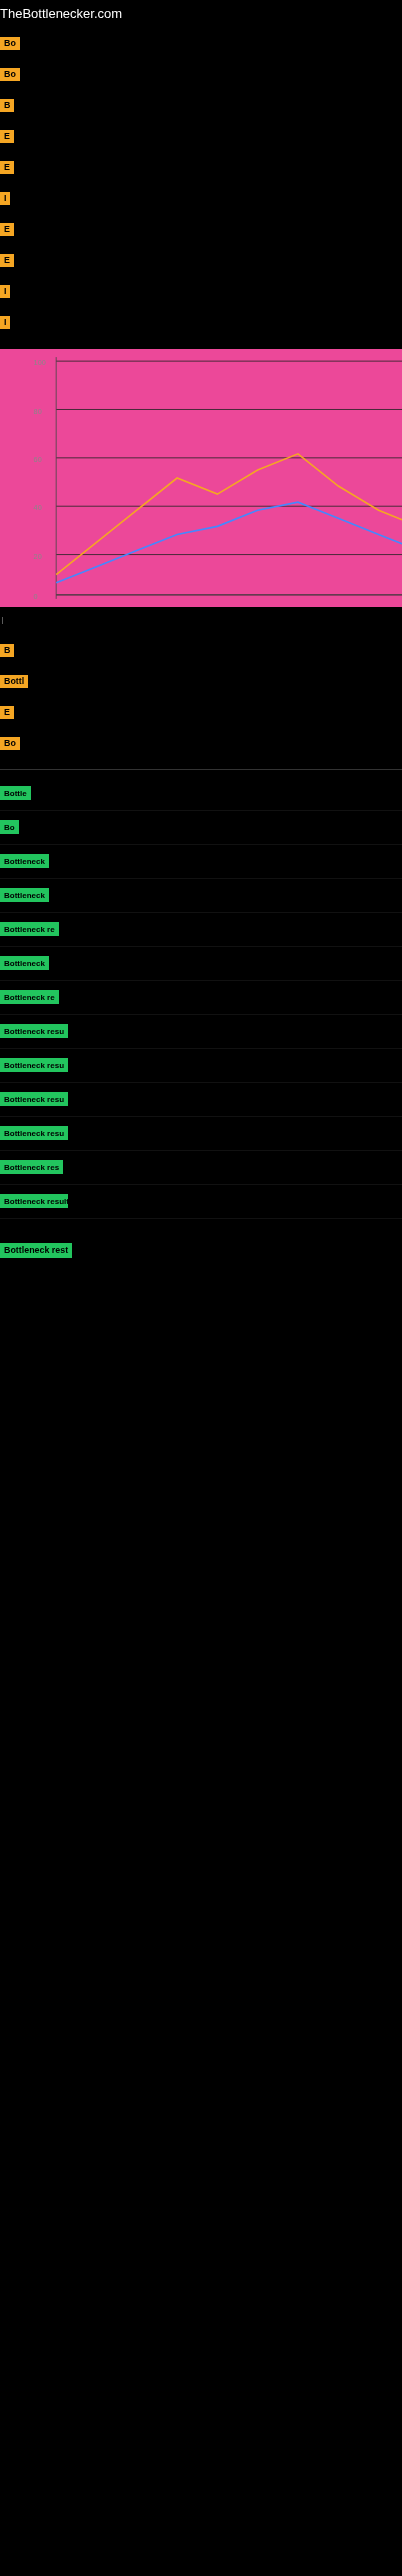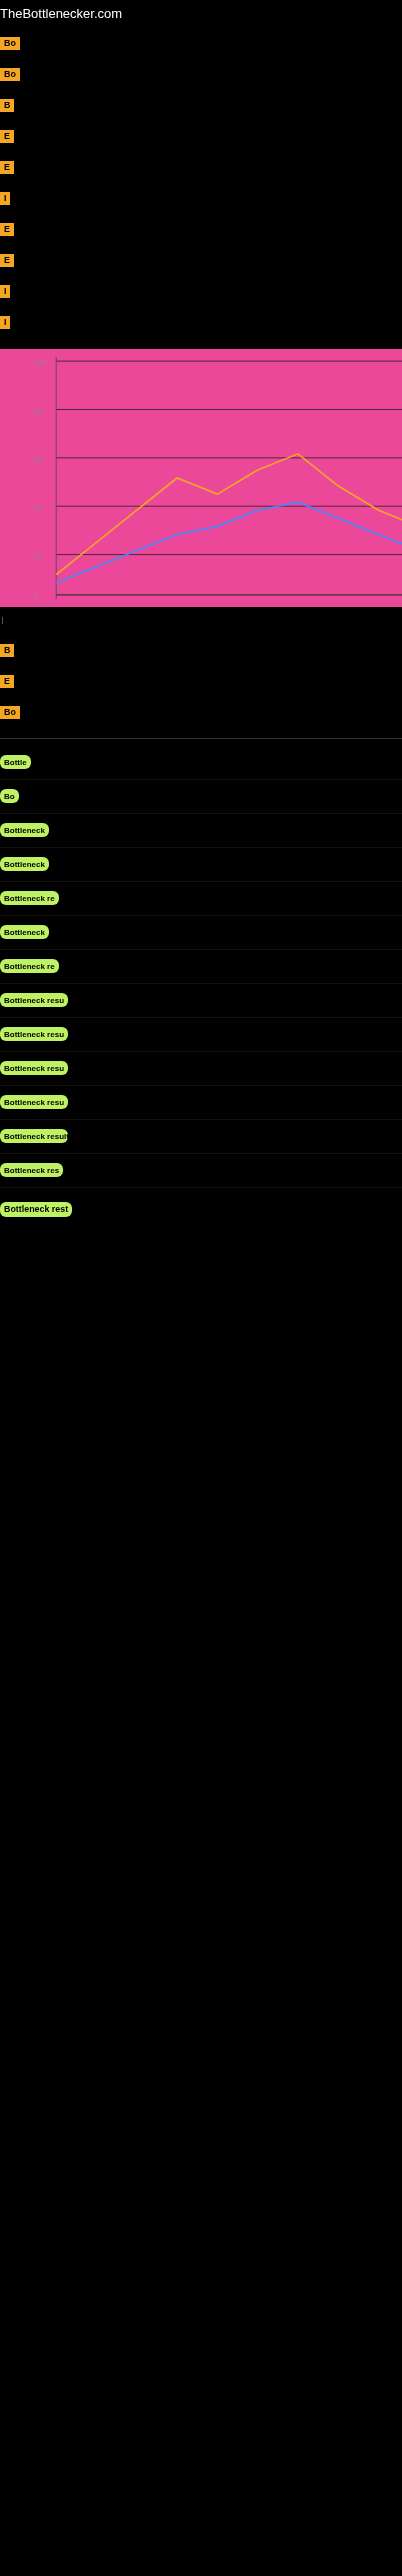--- a/index.html
+++ b/index.html
@@ -68,32 +68,31 @@
       padding: 4px 0;
     }
     .result-row {
       position: relative;
       height: 34px;
       display: flex;
       align-items: center;
       border-bottom: 0.8px solid #111;
     }
     .result-badge {
-      background-color: #bef264;
+      background-color: #22c55e;
       color: #000000;
       font-weight: bold;
       font-size: 8px;
       padding: 2.4px 4px;
       display: inline-block;
       position: absolute;
       left: 0;
       white-space: nowrap;
       max-width: 68px;
       overflow: hidden;
-      border-radius: 6px;
     }
     .result-text {
       color: #cccccc;
       font-size: 8.9px;
       margin-left: 72px;
     }
   </style>
 </head>
 <body>
 
@@ -171,20 +170,23 @@
 
 <div style="position:relative; height:16px;">
   <span style="position:absolute; left:1.6px; color:#888; font-size:8px;">|</span>
 </div>
 
 <div class="bottom-section">
   <div class="row-item">
     <span class="orange-badge">B</span>
   </div>
   <div class="row-item">
+    <span class="orange-badge">Bottl</span>
+  </div>
+  <div class="row-item">
     <span class="orange-badge">E</span>
   </div>
   <div class="row-item">
     <span class="orange-badge">Bo</span>
   </div>
 </div>
 
 <hr class="divider">
 
 <div>
@@ -226,25 +228,25 @@
   </div>
   <div class="result-row">
     <span class="result-badge">Bottleneck resu</span>
     <span class="result-text"></span>
   </div>
   <div class="result-row">
     <span class="result-badge">Bottleneck resu</span>
     <span class="result-text"></span>
   </div>
   <div class="result-row">
+    <span class="result-badge">Bottleneck res</span>
+    <span class="result-text"></span>
+  </div>
+  <div class="result-row">
     <span class="result-badge">Bottleneck result</span>
     <span class="result-text"></span>
   </div>
-  <div class="result-row">
-    <span class="result-badge">Bottleneck res</span>
-    <span class="result-text"></span>
-  </div>
-</div>
-
-<div style="position:relative; height:40px; margin-top:14px;">
+</div>
+
+<div style="position:relative; height:40px; margin-top:24px;">
   <span class="result-badge" style="font-size:8.9px; max-width:97px;">Bottleneck rest</span>
 </div>
 
 
 </body></html>

